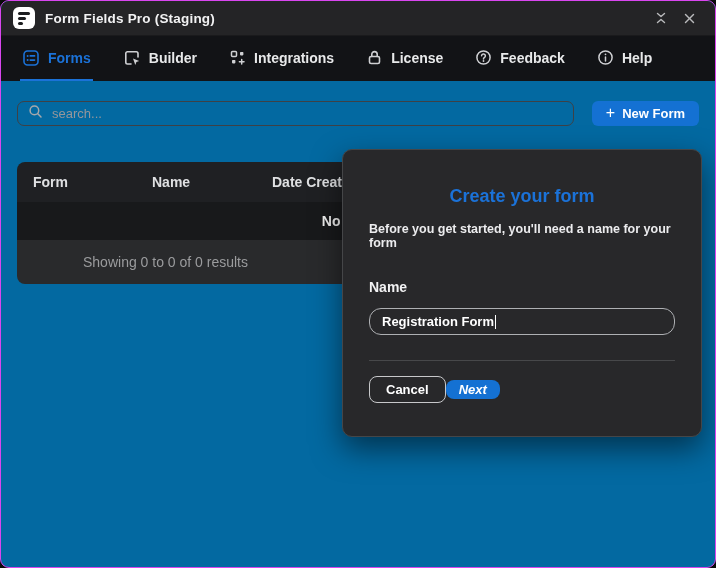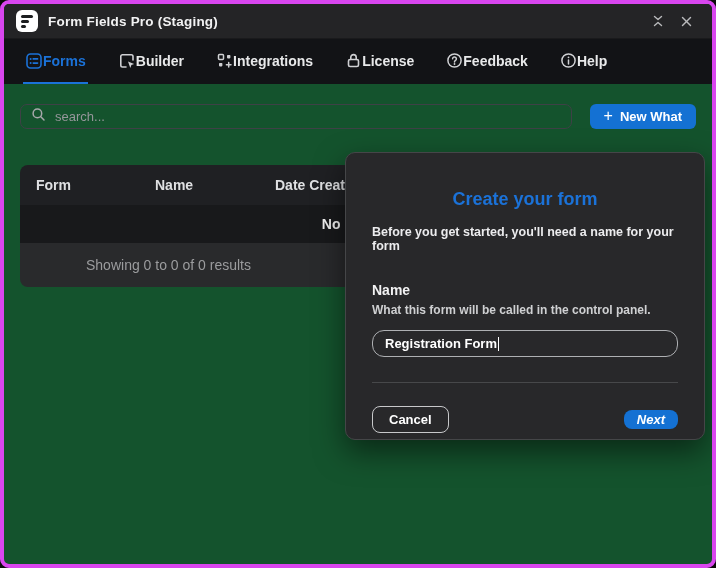--- a/index.html
+++ b/index.html
@@ -1,20 +1,20 @@
 <!DOCTYPE html>
 <html><head>
 <meta charset="utf-8">
 <style>
   * { box-sizing: border-box; margin: 0; padding: 0; }
   html,body { background:#0a0a0a; font-family:"Liberation Sans", sans-serif; }
   .window {
     position:relative; width:716px; height:568px; margin:0 auto;
-    background:#14532d; border-radius:9px; overflow:hidden;
-    border:4px solid #d946ef;
+    background:#0369a1; border-radius:9px; overflow:hidden;
+    border:1px solid #d946ef;
   }
   
   .titlebar {
     height:35px; background:#242426; display:flex; align-items:center;
     padding:0 12px; border-bottom:1px solid #1a1a1c;
   }
   .app-logo { width:22px; height:22px; border-radius:6px; background:#ffffff;
     position:relative; flex:0 0 auto; }
   .app-logo i { position:absolute; left:5px; height:3px; border-radius:2px; background:#1d1e20; display:block; }
   .app-logo i:nth-child(1){ top:5px;  width:12px; }
@@ -23,21 +23,21 @@
   .titlebar .title { margin-left:10px; color:#f2f2f3; font-size:13.5px; font-weight:700; letter-spacing:.2px; }
   .titlebar .spacer { flex:1; }
   .winbtn { width:28px; height:24px; display:flex; align-items:center; justify-content:center;
     color:#b9babc; cursor:default; }
   .winbtn svg { display:block; }
   
   .nav {
     height:45px; background:#121316; display:flex; align-items:stretch;
     padding:0 8px 0 19px; gap:28px;
   }
-  .tab { display:flex; align-items:center; gap:0; border-bottom:2px solid transparent;
+  .tab { display:flex; align-items:center; gap:8px; border-bottom:2px solid transparent;
     color:#e8e9ea; font-size:14px; font-weight:700; padding:0 2px; }
   .tab svg { display:block; stroke:#cfd0d3; }
   .tab.active { color:#1b72d8; border-bottom-color:#1b72d8; }
   .tab.active svg { stroke:#1b72d8; }
   .tab .fillpart { fill:#cfd0d3; }
   .tab.active .fillpart { fill:#1b72d8; }
   
   .toolbar { display:flex; align-items:center; padding:20px 16px 0 16px; }
   .searchbox {
     flex:1; height:25px; display:flex; align-items:center; gap:9px;
@@ -82,21 +82,21 @@
   .modal .m-sub { text-align:left; color:#ececee; font-size:12.5px; font-weight:700; margin-top:15px; }
   .modal .m-name { color:#f2f2f3; font-size:14px; font-weight:700; margin-top:29px; }
   .modal .m-desc { color:#cfd0d2; font-size:12px; font-weight:600; margin-top:5px; }
   .fake-input {
     margin-top:13px; height:27px; border:1.5px solid #aeb0b3; border-radius:12px;
     display:flex; align-items:center; padding:0 12px; background:transparent;
   }
   .fake-input .val { color:#ffffff; font-size:13px; font-weight:700; }
   .fake-input .caret { display:inline-block; width:1.5px; height:14px; background:#ffffff; margin-left:1px; }
   .m-divider { height:1px; background:#47484a; margin-top:25px; }
-  .m-actions { display:flex; align-items:center; justify-content:space-between; margin-top:23px; }
+  .m-actions { display:flex; align-items:center; margin-top:15px; }
   .btn-outline {
     height:27px; background:transparent; border:1.5px solid #c7c8ca; border-radius:8px;
     color:#ffffff; font-size:13px; font-weight:700; font-family:"Liberation Sans",sans-serif;
     padding:0 16px; cursor:pointer;
   }
   .btn-next {
     height:19px; background:#1471d3; border:none; border-radius:8px;
     color:#ffffff; font-size:13px; font-weight:700; font-family:"Liberation Sans",sans-serif;
     padding:0 13px; cursor:pointer;font-style:italic;
   }
@@ -197,21 +197,21 @@
       <span>
         <svg width="15" height="15" viewBox="0 0 15 15" fill="none" stroke="#a7a8ab" stroke-width="1.5" stroke-linecap="round">
           <circle cx="6.4" cy="6.4" r="4.3"></circle>
           <path d="M9.8 9.8 L13 13"></path>
         </svg>
       </span>
       <input type="text" placeholder="search..." style="">
     </div>
     <button class="btn-primary">
       <span class="plus">+</span>
-      <span>New What</span>
+      <span>New Form</span>
     </button>
   </div>
 
   <div class="table">
     <div class="thead">
       <div class="th">Form</div>
       <div class="th">Name</div>
       <div class="th">Date Created</div>
     </div>
     <div class="empty-row">
@@ -219,21 +219,20 @@
     </div>
     <div class="tfoot">
       <span>Showing 0 to 0 of 0 results</span>
     </div>
   </div>
 
   <div class="modal">
     <div class="m-title">Create your form</div>
     <div class="m-sub">Before you get started, you'll need a name for your form</div>
     <div class="m-name">Name</div>
-    <div class="m-desc">What this form will be called in the control panel.</div>
     <div class="fake-input">
       <span class="val">Registration Form</span>
       <span class="caret"></span>
     </div>
     <div class="m-divider"></div>
     <div class="m-actions">
       <button class="btn-outline">Cancel</button>
       <button class="btn-next">Next</button>
     </div>
   </div>

